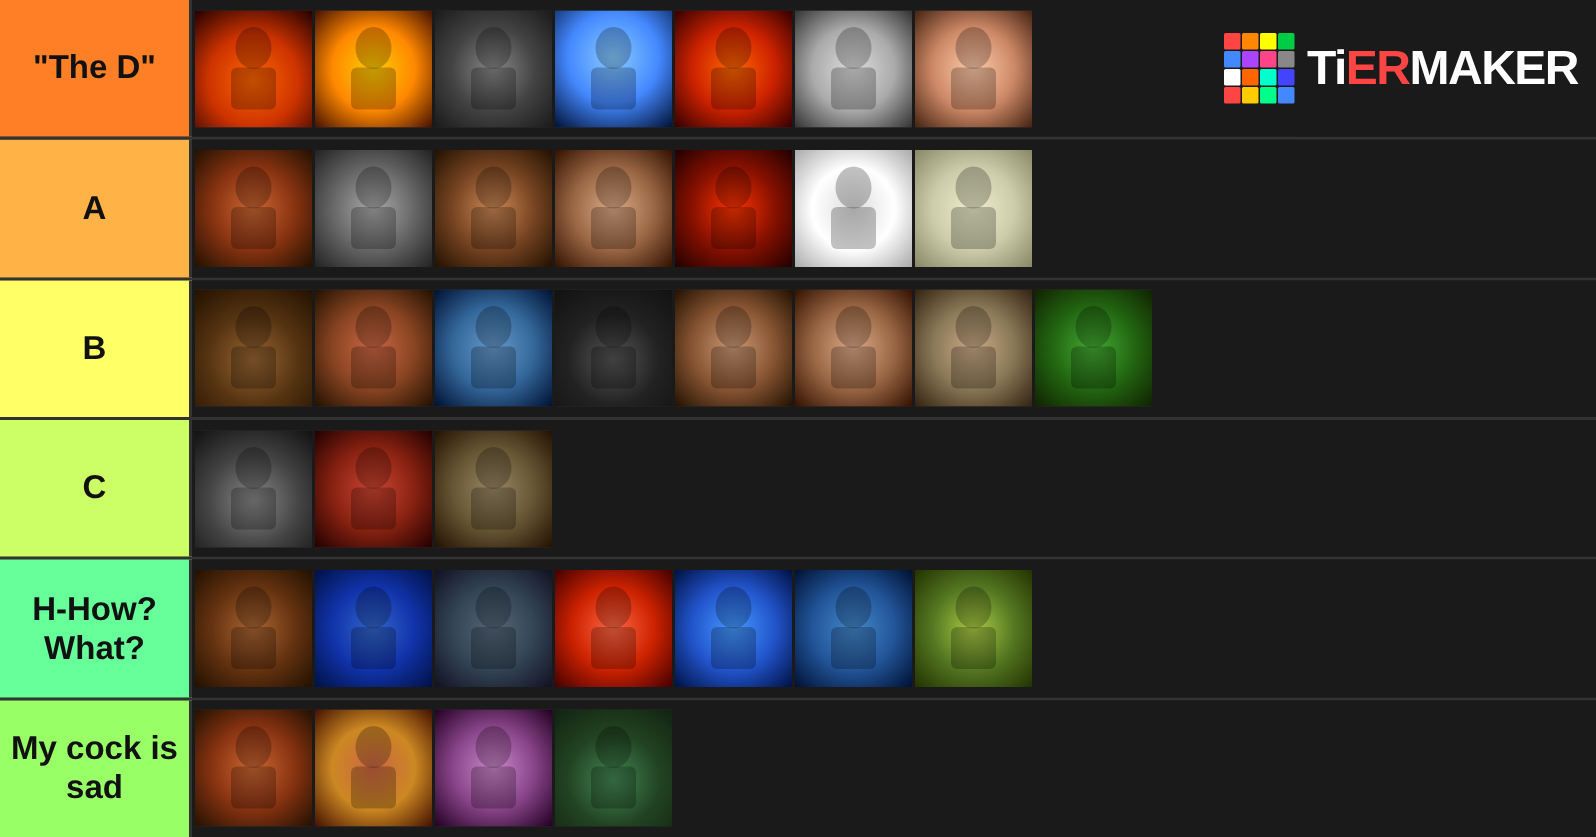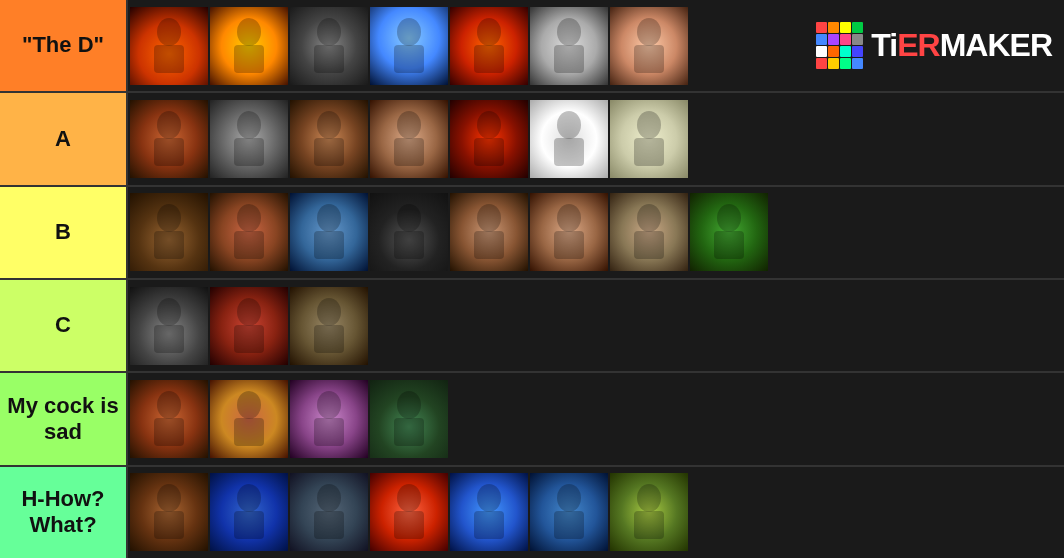--- a/index.html
+++ b/index.html
@@ -321,20 +321,67 @@
             </svg></div>
         </div>
         <div class="tier-item">
           <div class="char-block c3"><svg width="100%" height="100%" viewBox="0 0 78 78" style="opacity: 0.6;">
               <ellipse cx="39" cy="25" rx="12" ry="14" fill="rgba(0,0,0,0.4)"></ellipse>
               <rect x="24" y="38" width="30" height="28" rx="4" fill="rgba(0,0,0,0.4)"></rect>
             </svg></div>
         </div>
       </div>
     </div>
+    <div class="tier-row row-hhow">
+      <div class="tier-label" style="background: rgb(102, 255, 153);">H-How? What?</div>
+      <div class="tier-items">
+        <div class="tier-item">
+          <div class="char-block h1"><svg width="100%" height="100%" viewBox="0 0 78 78" style="opacity: 0.6;">
+              <ellipse cx="39" cy="25" rx="12" ry="14" fill="rgba(0,0,0,0.4)"></ellipse>
+              <rect x="24" y="38" width="30" height="28" rx="4" fill="rgba(0,0,0,0.4)"></rect>
+            </svg></div>
+        </div>
+        <div class="tier-item">
+          <div class="char-block h2"><svg width="100%" height="100%" viewBox="0 0 78 78" style="opacity: 0.6;">
+              <ellipse cx="39" cy="25" rx="12" ry="14" fill="rgba(0,0,0,0.4)"></ellipse>
+              <rect x="24" y="38" width="30" height="28" rx="4" fill="rgba(0,0,0,0.4)"></rect>
+            </svg></div>
+        </div>
+        <div class="tier-item">
+          <div class="char-block h3"><svg width="100%" height="100%" viewBox="0 0 78 78" style="opacity: 0.6;">
+              <ellipse cx="39" cy="25" rx="12" ry="14" fill="rgba(0,0,0,0.4)"></ellipse>
+              <rect x="24" y="38" width="30" height="28" rx="4" fill="rgba(0,0,0,0.4)"></rect>
+            </svg></div>
+        </div>
+        <div class="tier-item">
+          <div class="char-block h4"><svg width="100%" height="100%" viewBox="0 0 78 78" style="opacity: 0.6;">
+              <ellipse cx="39" cy="25" rx="12" ry="14" fill="rgba(0,0,0,0.4)"></ellipse>
+              <rect x="24" y="38" width="30" height="28" rx="4" fill="rgba(0,0,0,0.4)"></rect>
+            </svg></div>
+        </div>
+        <div class="tier-item">
+          <div class="char-block h5"><svg width="100%" height="100%" viewBox="0 0 78 78" style="opacity: 0.6;">
+              <ellipse cx="39" cy="25" rx="12" ry="14" fill="rgba(0,0,0,0.4)"></ellipse>
+              <rect x="24" y="38" width="30" height="28" rx="4" fill="rgba(0,0,0,0.4)"></rect>
+            </svg></div>
+        </div>
+        <div class="tier-item">
+          <div class="char-block h6"><svg width="100%" height="100%" viewBox="0 0 78 78" style="opacity: 0.6;">
+              <ellipse cx="39" cy="25" rx="12" ry="14" fill="rgba(0,0,0,0.4)"></ellipse>
+              <rect x="24" y="38" width="30" height="28" rx="4" fill="rgba(0,0,0,0.4)"></rect>
+            </svg></div>
+        </div>
+        <div class="tier-item">
+          <div class="char-block h7"><svg width="100%" height="100%" viewBox="0 0 78 78" style="opacity: 0.6;">
+              <ellipse cx="39" cy="25" rx="12" ry="14" fill="rgba(0,0,0,0.4)"></ellipse>
+              <rect x="24" y="38" width="30" height="28" rx="4" fill="rgba(0,0,0,0.4)"></rect>
+            </svg></div>
+        </div>
+      </div>
+    </div>
     <div class="tier-row row-mycock">
       <div class="tier-label" style="background: rgb(153, 255, 102);">My cock is sad</div>
       <div class="tier-items">
         <div class="tier-item">
           <div class="char-block m1"><svg width="100%" height="100%" viewBox="0 0 78 78" style="opacity: 0.6;">
               <ellipse cx="39" cy="25" rx="12" ry="14" fill="rgba(0,0,0,0.4)"></ellipse>
               <rect x="24" y="38" width="30" height="28" rx="4" fill="rgba(0,0,0,0.4)"></rect>
             </svg></div>
         </div>
         <div class="tier-item">
@@ -350,60 +397,13 @@
             </svg></div>
         </div>
         <div class="tier-item">
           <div class="char-block m4"><svg width="100%" height="100%" viewBox="0 0 78 78" style="opacity: 0.6;">
               <ellipse cx="39" cy="25" rx="12" ry="14" fill="rgba(0,0,0,0.4)"></ellipse>
               <rect x="24" y="38" width="30" height="28" rx="4" fill="rgba(0,0,0,0.4)"></rect>
             </svg></div>
         </div>
       </div>
     </div>
-    <div class="tier-row row-hhow">
-      <div class="tier-label" style="background: rgb(102, 255, 153);">H-How? What?</div>
-      <div class="tier-items">
-        <div class="tier-item">
-          <div class="char-block h1"><svg width="100%" height="100%" viewBox="0 0 78 78" style="opacity: 0.6;">
-              <ellipse cx="39" cy="25" rx="12" ry="14" fill="rgba(0,0,0,0.4)"></ellipse>
-              <rect x="24" y="38" width="30" height="28" rx="4" fill="rgba(0,0,0,0.4)"></rect>
-            </svg></div>
-        </div>
-        <div class="tier-item">
-          <div class="char-block h2"><svg width="100%" height="100%" viewBox="0 0 78 78" style="opacity: 0.6;">
-              <ellipse cx="39" cy="25" rx="12" ry="14" fill="rgba(0,0,0,0.4)"></ellipse>
-              <rect x="24" y="38" width="30" height="28" rx="4" fill="rgba(0,0,0,0.4)"></rect>
-            </svg></div>
-        </div>
-        <div class="tier-item">
-          <div class="char-block h3"><svg width="100%" height="100%" viewBox="0 0 78 78" style="opacity: 0.6;">
-              <ellipse cx="39" cy="25" rx="12" ry="14" fill="rgba(0,0,0,0.4)"></ellipse>
-              <rect x="24" y="38" width="30" height="28" rx="4" fill="rgba(0,0,0,0.4)"></rect>
-            </svg></div>
-        </div>
-        <div class="tier-item">
-          <div class="char-block h4"><svg width="100%" height="100%" viewBox="0 0 78 78" style="opacity: 0.6;">
-              <ellipse cx="39" cy="25" rx="12" ry="14" fill="rgba(0,0,0,0.4)"></ellipse>
-              <rect x="24" y="38" width="30" height="28" rx="4" fill="rgba(0,0,0,0.4)"></rect>
-            </svg></div>
-        </div>
-        <div class="tier-item">
-          <div class="char-block h5"><svg width="100%" height="100%" viewBox="0 0 78 78" style="opacity: 0.6;">
-              <ellipse cx="39" cy="25" rx="12" ry="14" fill="rgba(0,0,0,0.4)"></ellipse>
-              <rect x="24" y="38" width="30" height="28" rx="4" fill="rgba(0,0,0,0.4)"></rect>
-            </svg></div>
-        </div>
-        <div class="tier-item">
-          <div class="char-block h6"><svg width="100%" height="100%" viewBox="0 0 78 78" style="opacity: 0.6;">
-              <ellipse cx="39" cy="25" rx="12" ry="14" fill="rgba(0,0,0,0.4)"></ellipse>
-              <rect x="24" y="38" width="30" height="28" rx="4" fill="rgba(0,0,0,0.4)"></rect>
-            </svg></div>
-        </div>
-        <div class="tier-item">
-          <div class="char-block h7"><svg width="100%" height="100%" viewBox="0 0 78 78" style="opacity: 0.6;">
-              <ellipse cx="39" cy="25" rx="12" ry="14" fill="rgba(0,0,0,0.4)"></ellipse>
-              <rect x="24" y="38" width="30" height="28" rx="4" fill="rgba(0,0,0,0.4)"></rect>
-            </svg></div>
-        </div>
-      </div>
-    </div>
   </div>
 
 </body></html>

